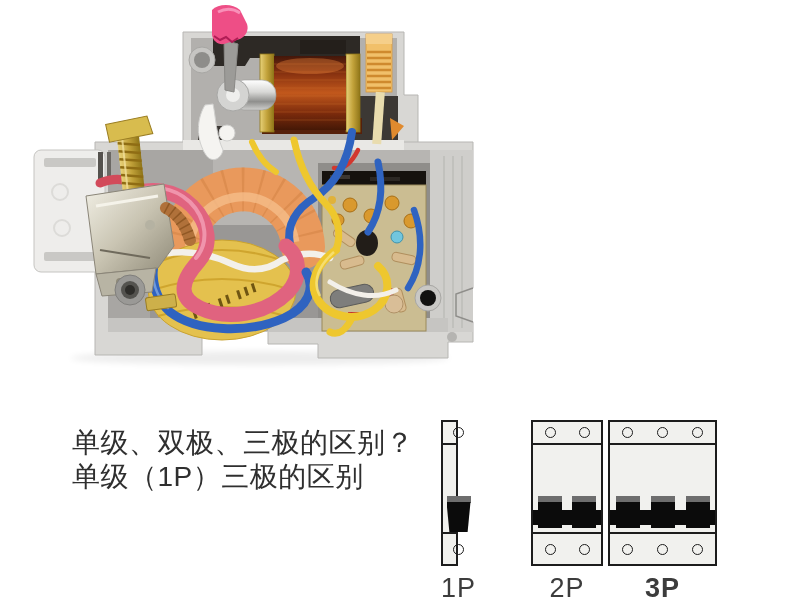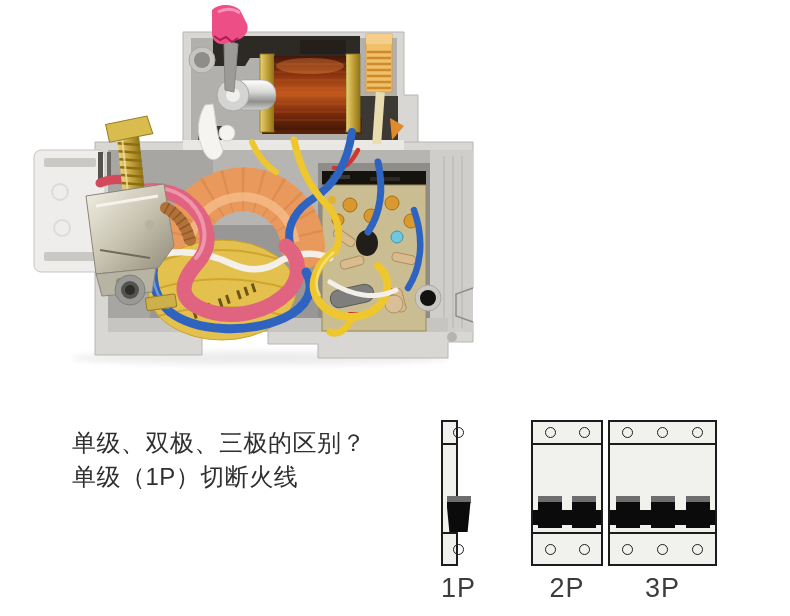--- a/index.html
+++ b/index.html
@@ -1,19 +1,19 @@
 <!DOCTYPE html>
 <html><head>
 <meta charset="utf-8">
 <style>
   html,body{margin:0;padding:0;background:#fff;}
   .page{position:relative;width:790px;height:616px;background:#ffffff;overflow:hidden;
         font-family:"Liberation Sans","DejaVu Sans",sans-serif;}
   .photo-svg{position:absolute;left:0;top:0;}
-  .caption{position:absolute;left:72px;top:426px;color:#333;font-size:24px;}
+  .caption{position:absolute;left:72px;top:426px;color:#333;font-size:28px;}
   .cap-line{height:34px;line-height:34px;white-space:nowrap;letter-spacing:0.5px;
             font-weight:400;color:#2f2f2f;}
   
   .bk-unit{position:absolute;}
   .bk-box{position:relative;border:2px solid #1c1c1c;box-sizing:border-box;width:100%;}
   .bk-sep{position:absolute;left:0;right:0;height:2px;}
   .bk-sep-top{top:21px;}
   .bk-sep-bottom{top:110px;}
   .bk-circle{position:absolute;width:11px;height:11px;border:1.6px solid #1c1c1c;
              border-radius:50%;box-sizing:border-box;background:transparent;}
@@ -266,21 +266,21 @@
       <circle cx="130" cy="290" r="5" fill="#2e2d2a"></circle>
     </g>
     <g>
       <circle cx="428" cy="298" r="13" fill="#c9c8c5" stroke="#a8a7a4"></circle>
       <circle cx="428" cy="298" r="8" fill="#121211"></circle>
     </g>
   </svg>
 
   <div class="caption">
     <div class="cap-line">单级、双极、三极的区别？</div>
-    <div class="cap-line">单级（1P）切断火线</div>
+    <div class="cap-line">单级（1P）三极的区别</div>
   </div>
 
   <div id="breakers">
       <div class="bk-unit" style="left: 441px; top: 420px; width: 17px;">
         <div class="bk-box" style="height: 146px; background: rgb(241, 241, 238); border-color: rgb(28, 28, 28);">
           <div class="bk-sep bk-sep-top" style="background: rgb(28, 28, 28);"></div>
           <div class="bk-sep bk-sep-bottom" style="background: rgb(28, 28, 28);"></div>
           <div class="bk-circle bk-circle-top" style="left: 10px; border-color: rgb(28, 28, 28);"></div>
           <div class="bk-circle bk-circle-bottom" style="left: 10px; border-color: rgb(28, 28, 28);"></div>
           <div class="bk-cap" style="left: 3.5px; background: rgb(110, 110, 110);"></div>
@@ -315,17 +315,17 @@
           <div class="bk-circle bk-circle-top" style="left: 47px; border-color: rgb(28, 28, 28);"></div>
           <div class="bk-circle bk-circle-bottom" style="left: 47px; border-color: rgb(28, 28, 28);"></div>
           <div class="bk-cap" style="left: 40.5px; background: rgb(110, 110, 110);"></div>
           <div class="bk-toggle" style="left: 40.5px; background: rgb(11, 11, 11);"></div>
           <div class="bk-circle bk-circle-top" style="left: 82px; border-color: rgb(28, 28, 28);"></div>
           <div class="bk-circle bk-circle-bottom" style="left: 82px; border-color: rgb(28, 28, 28);"></div>
           <div class="bk-cap" style="left: 75.5px; background: rgb(110, 110, 110);"></div>
           <div class="bk-toggle" style="left: 75.5px; background: rgb(11, 11, 11);"></div>
           <div class="bk-bar" style="background: rgb(11, 11, 11);"></div>
         </div>
-        <div class="bk-label" style="color: rgb(60, 60, 60);">3P</div>
+        <div class="bk-label" style="color: rgb(60, 60, 60); font-weight: bold;">3P</div>
       </div>
     </div>
 
 </div>
 
 </body></html>

